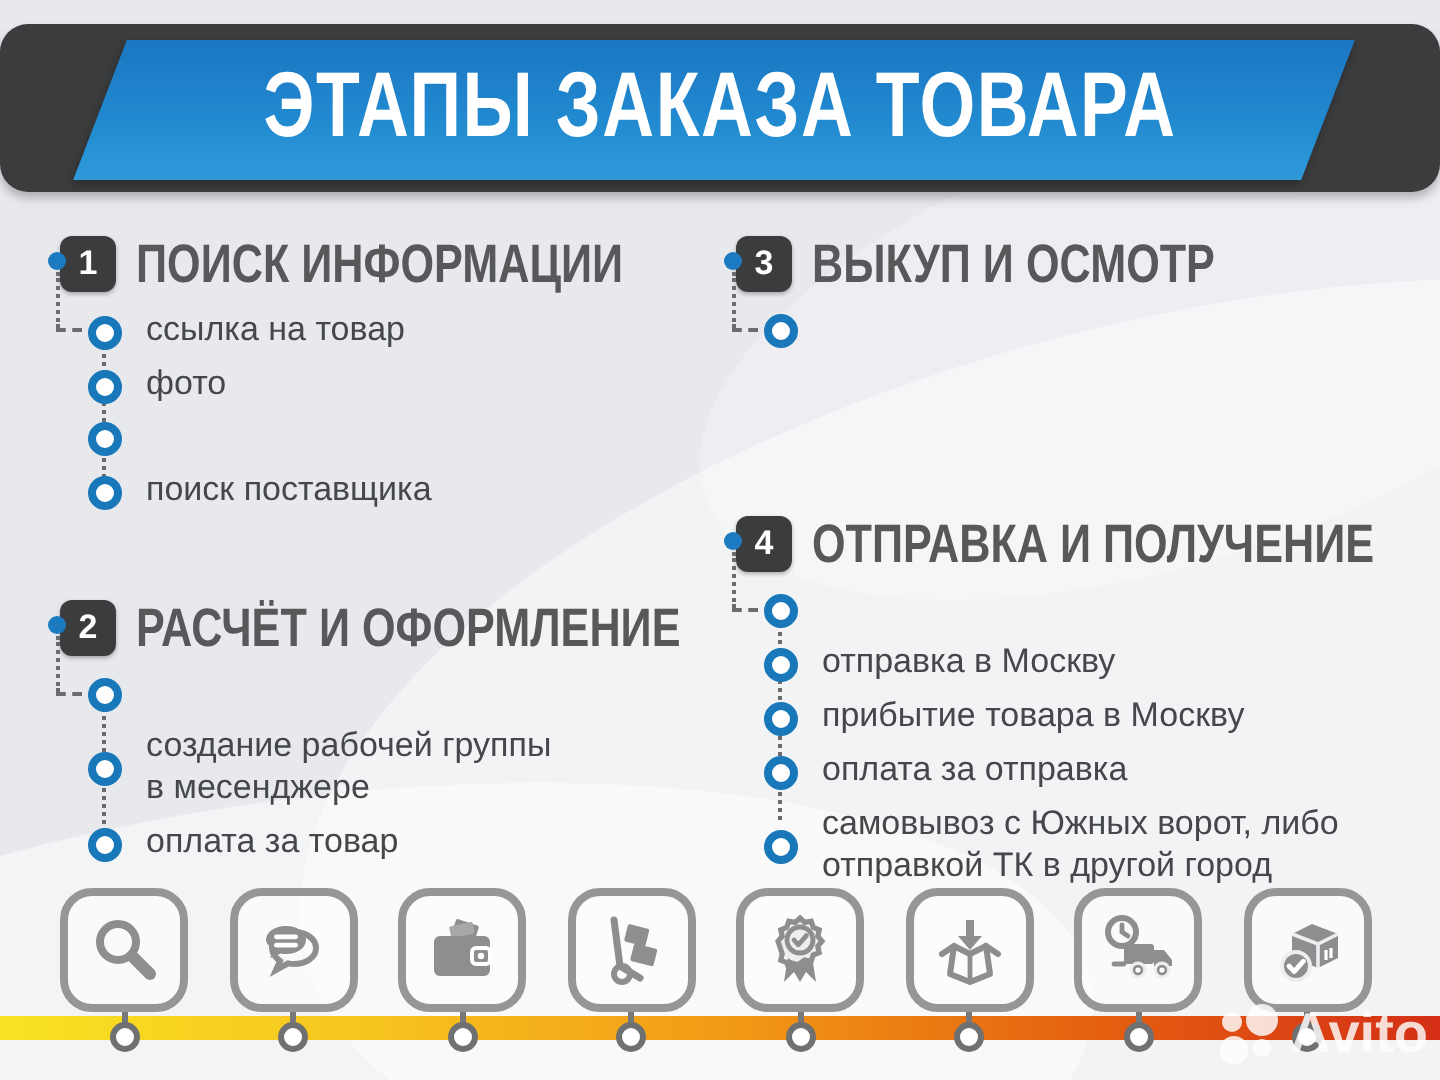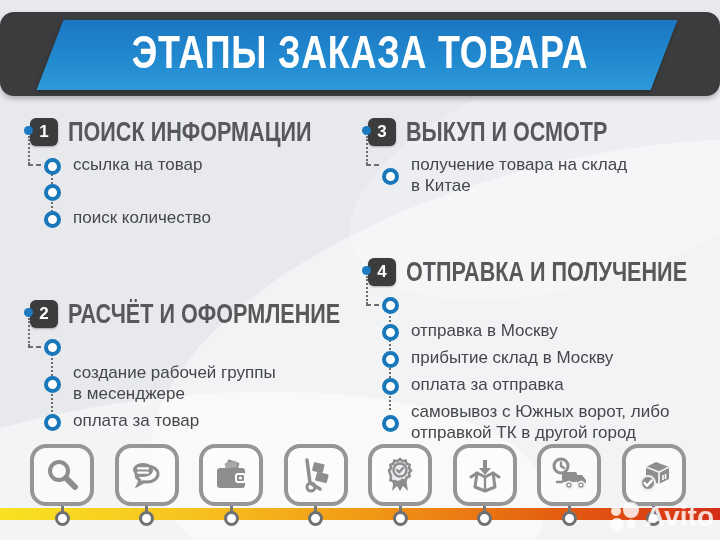--- a/index.html
+++ b/index.html
@@ -76,24 +76,28 @@
   </div>
   <div class="elbow-v"></div>
   <div class="elbow-h"></div>
   <div class="items">
     <div class="item">
         <span class="ring"></span>
         <span class="item-text">ссылка на товар</span>
       </div>
     <div class="item">
         <span class="ring"></span>
-      </div>
-    <div class="item">
-        <span class="ring"></span>
-        <span class="item-text">поиск количество</span>
+        <span class="item-text">фото</span>
+      </div>
+    <div class="item">
+        <span class="ring"></span>
+      </div>
+    <div class="item">
+        <span class="ring"></span>
+        <span class="item-text">поиск поставщика</span>
       </div>
   </div>
 </div>
 
 <div class="sec" style="left:30px;top:300px;width:332px;">
   <div class="sec-head">
     <div class="badge">2</div>
     <div class="sec-title">РАСЧЁТ И ОФОРМЛЕНИЕ</div>
   </div>
   <div class="elbow-v"></div>
@@ -117,22 +121,20 @@
 <div class="sec" style="left:368px;top:118px;width:348px;">
   <div class="sec-head">
     <div class="badge">3</div>
     <div class="sec-title">ВЫКУП И ОСМОТР</div>
   </div>
   <div class="elbow-v"></div>
   <div class="elbow-h"></div>
   <div class="items last2">
     <div class="item">
         <span class="ring"></span>
-        <span class="item-text">получение товара на склад
-в Китае</span>
       </div>
   </div>
 </div>
 
 <div class="sec" style="left:368px;top:258px;width:348px;">
   <div class="sec-head">
     <div class="badge">4</div>
     <div class="sec-title">ОТПРАВКА И ПОЛУЧЕНИЕ</div>
   </div>
   <div class="elbow-v"></div>
@@ -140,21 +142,21 @@
   <div class="items last2">
     <div class="item">
         <span class="ring"></span>
       </div>
     <div class="item">
         <span class="ring"></span>
         <span class="item-text">отправка в Москву</span>
       </div>
     <div class="item">
         <span class="ring"></span>
-        <span class="item-text">прибытие склад в Москву</span>
+        <span class="item-text">прибытие товара в Москву</span>
       </div>
     <div class="item">
         <span class="ring"></span>
         <span class="item-text">оплата за отправка</span>
       </div>
     <div class="item">
         <span class="ring"></span>
         <span class="item-text">самовывоз с Южных ворот, либо
 отправкой ТК в другой город</span>
       </div>

